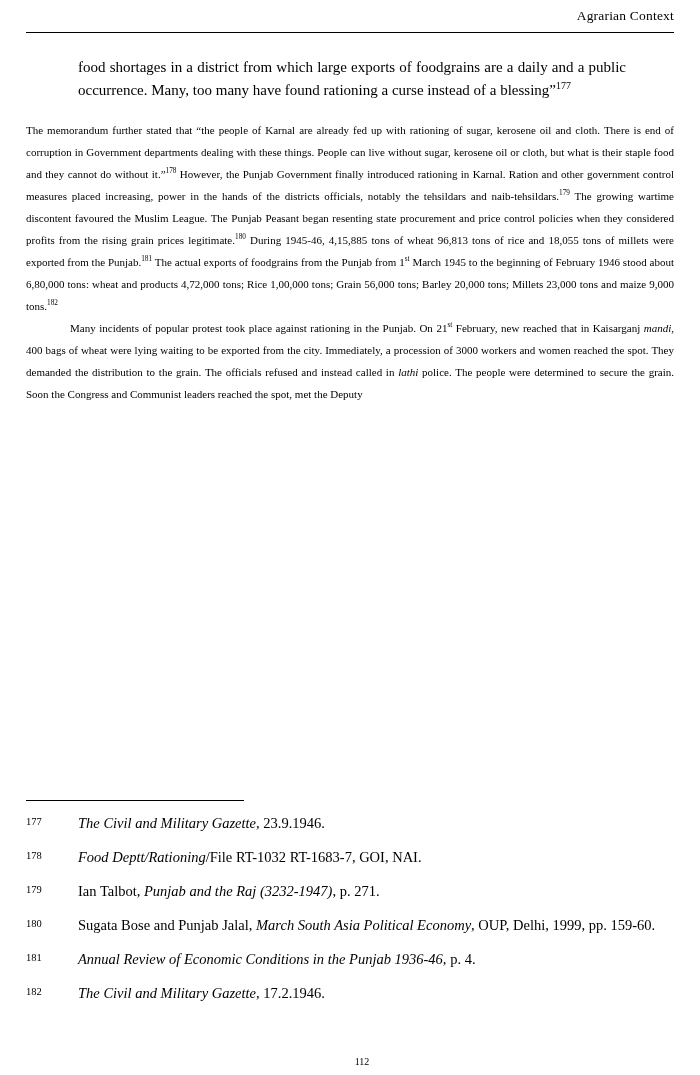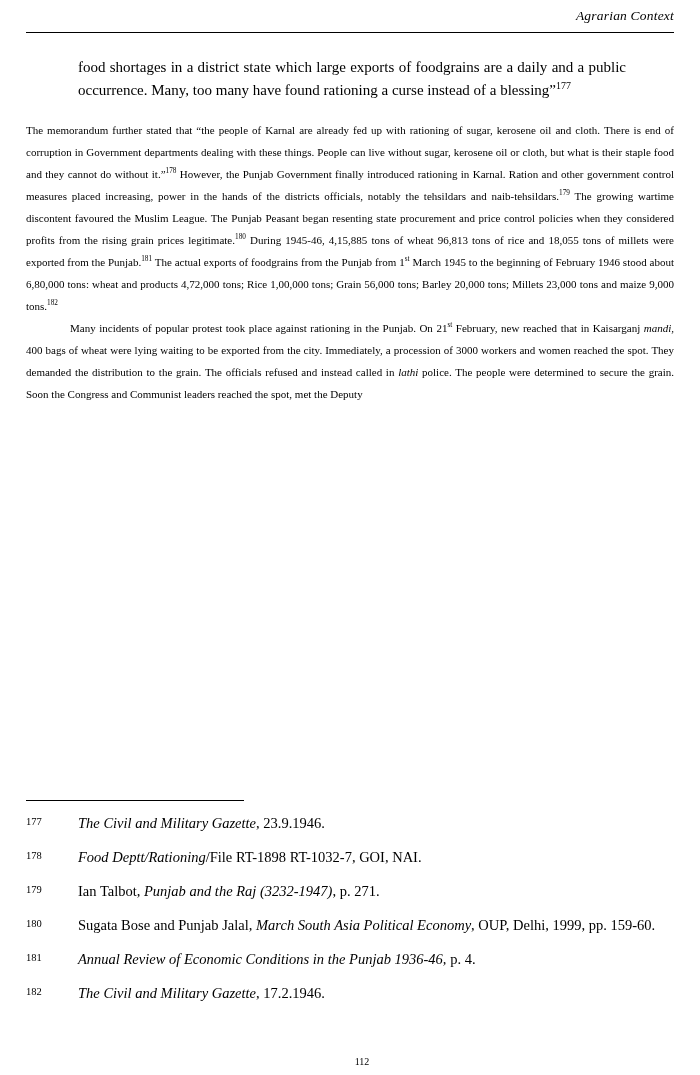--- a/index.html
+++ b/index.html
@@ -19,21 +19,20 @@
     position: relative;
     width: 700px;
     height: 1075px;
     box-sizing: border-box;
     padding: 0;
   }
   .header {
     position: absolute;
     top: 8px;
     right: 26px;
-    font-style: italic;
     font-size: 13.5px;
     letter-spacing: 0.2px;
   }
   .header-rule {
     position: absolute;
     top: 32px;
     left: 26px;
     right: 26px;
     border-top: 1px solid #000000;
     height: 0;
@@ -110,39 +109,39 @@
 </head>
 <body>
 
 <div class="page">
 
   <div class="header">Agrarian Context</div>
   <div class="header-rule"></div>
 
   <div class="content">
 
-    <div class="blockquote"><span>food shortages in a district state which large exports of foodgrains are a daily and a public occurrence. Many, too many have found rationing a curse instead of a blessing”</span><sup>177</sup></div>
+    <div class="blockquote"><span>food shortages in a district from which large exports of foodgrains are a daily and a public occurrence. Many, too many have found rationing a curse instead of a blessing”</span><sup>177</sup></div>
 
     <p class="body-par"><span>The memorandum further stated that “the people of Karnal are already fed up with rationing of sugar, kerosene oil and cloth. There is end of corruption in Government departments dealing with these things. People can live without sugar, kerosene oil or cloth, but what is their staple food and they cannot do without it.”</span><sup>178</sup><span> However, the Punjab Government finally introduced rationing in Karnal. Ration and other government control measures placed increasing, power in the hands of the districts officials, notably the tehsildars and naib-tehsildars.</span><sup>179</sup><span> The growing wartime discontent favoured the Muslim League. The Punjab Peasant began resenting state procurement and price control policies when they considered profits from the rising grain prices legitimate.</span><sup>180</sup><span>  During 1945-46, 4,15,885 tons of wheat 96,813 tons of rice and 18,055 tons of millets were exported from the Punjab.</span><sup>181</sup><span> The actual exports of foodgrains from the Punjab from 1</span><sup>st</sup><span> March 1945 to the beginning of February 1946 stood about 6,80,000 tons: wheat and products 4,72,000 tons; Rice 1,00,000 tons; Grain 56,000 tons; Barley 20,000 tons; Millets 23,000 tons and maize 9,000 tons.</span><sup>182</sup></p>
 
     <p class="body-par indented"><span>Many incidents of popular protest took place against rationing in the Punjab. On 21</span><sup>st</sup><span> February, new reached that in Kaisarganj </span><em>mandi</em><span>, 400 bags of wheat were lying waiting to be exported  from the city. Immediately, a procession of  3000 workers and women reached the spot. They demanded the distribution to the grain. The officials refused and instead called in </span><em>lathi</em><span> police. The people were determined to secure the grain. Soon the Congress and Communist leaders reached the spot, met the Deputy</span></p>
 
   </div>
 
   <div class="footnote-area">
     <div class="footnote-rule"></div>
 
     <div class="fn">
       <div class="fn-num">177</div>
       <div class="fn-text"><em>The Civil and  Military Gazette</em><span>, 23.9.1946.</span></div>
     </div>
 
     <div class="fn">
       <div class="fn-num">178</div>
-      <div class="fn-text"><em>Food Deptt/Rationing</em><span>/File RT-1898 RT-1032-7, GOI, NAI.</span></div>
+      <div class="fn-text"><em>Food Deptt/Rationing</em><span>/File RT-1032 RT-1683-7, GOI, NAI.</span></div>
     </div>
 
     <div class="fn">
       <div class="fn-num">179</div>
       <div class="fn-text"><span>Ian Talbot, </span><em>Punjab and the Raj (3232-1947)</em><span>, p. 271.</span></div>
     </div>
 
     <div class="fn">
       <div class="fn-num">180</div>
       <div class="fn-text"><span>Sugata Bose and Punjab Jalal, </span><em>March South Asia Political Economy</em><span>, OUP, Delhi, 1999, pp. 159-60.</span></div>

